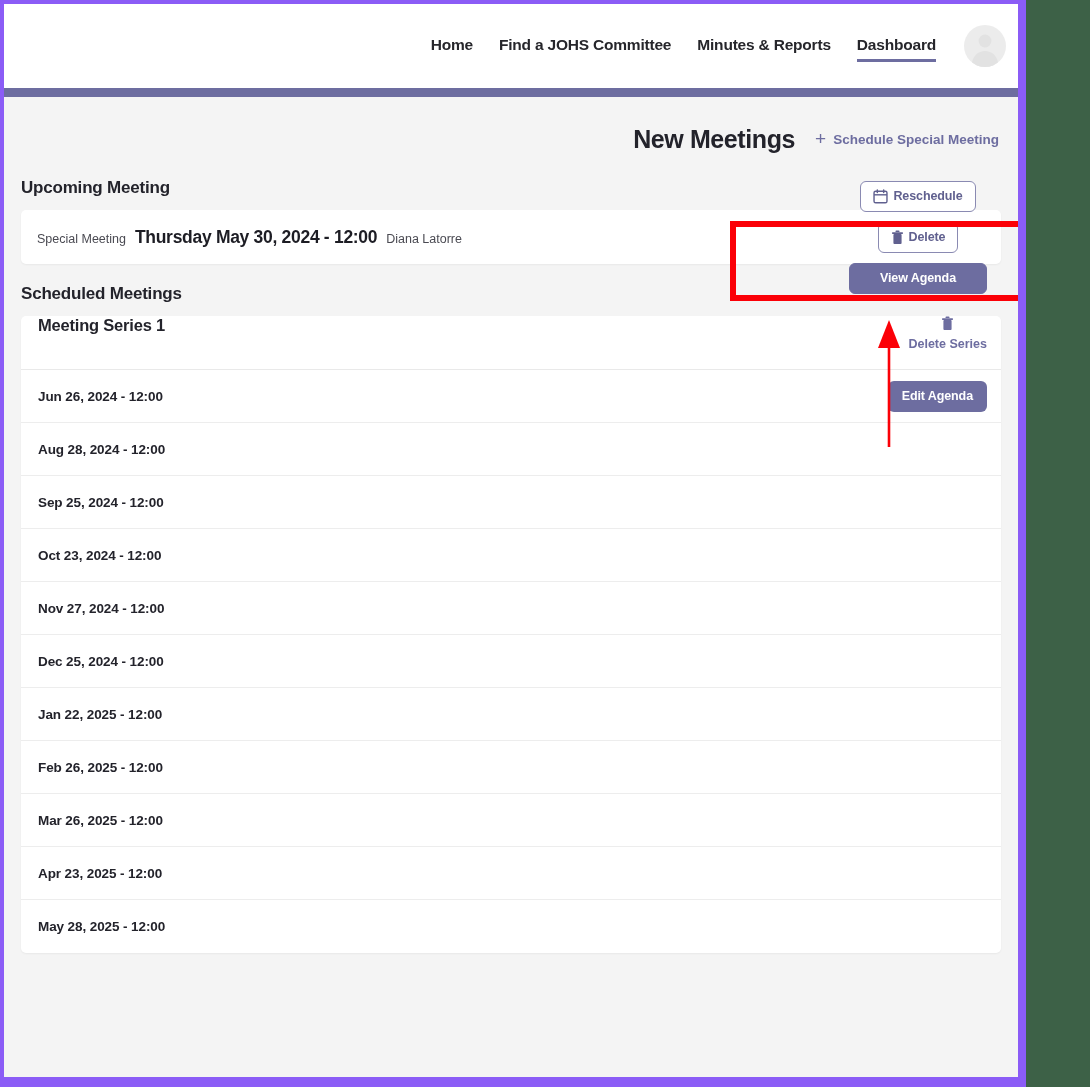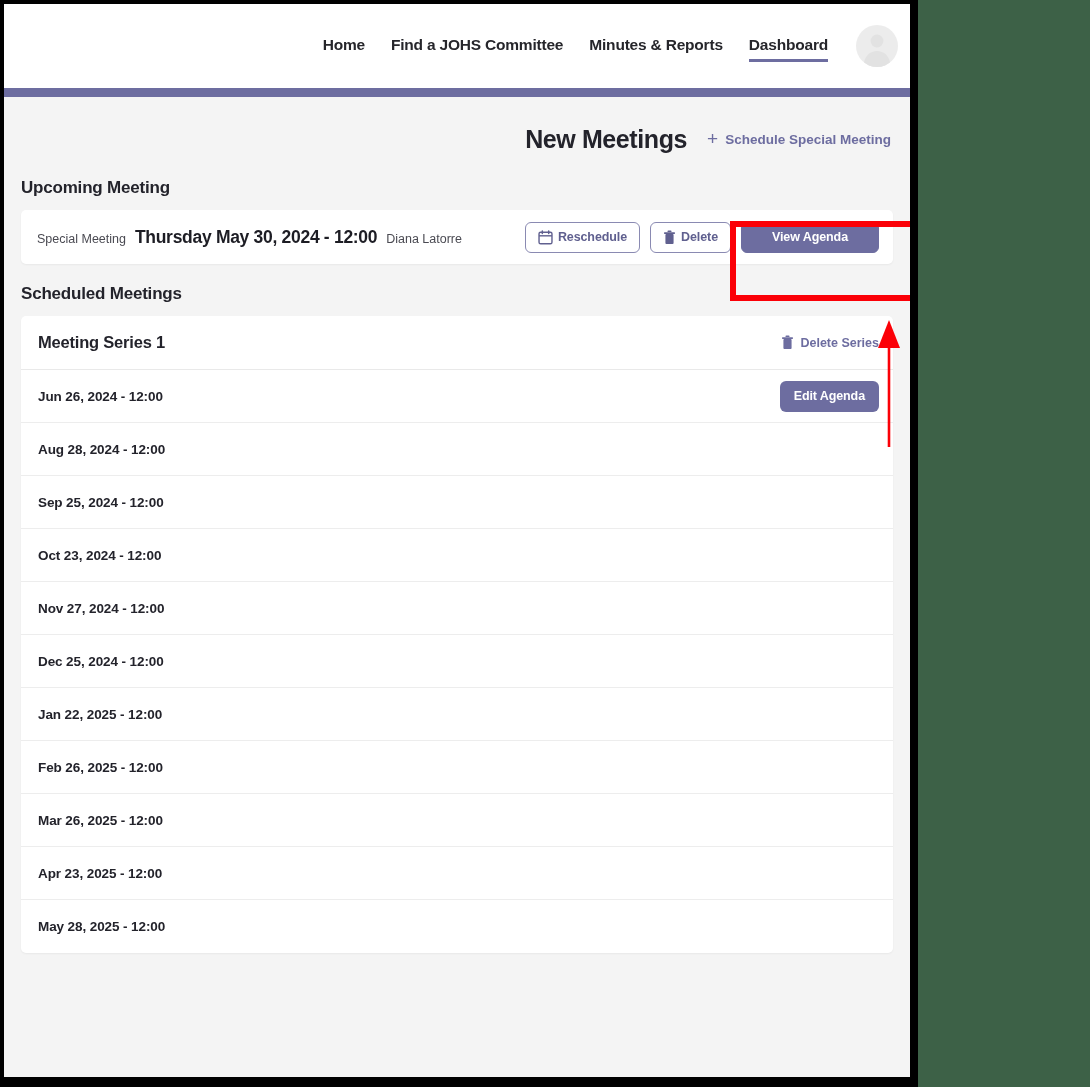--- a/index.html
+++ b/index.html
@@ -13,22 +13,22 @@
   body {
     font-family: "Liberation Sans", sans-serif;
     background: #3d6147;
     position: relative;
   }
 
   
   .frame {
     position: absolute;
     left: 0; top: 0;
-    width: 918px; height: 1087px;
-    background: #000000;
+    width: 1026px; height: 1087px;
+    background: #8b5cf6;
     padding: 4px 8px 10px 4px;
   }
 
   .viewport {
     position: relative;
     width: 100%;
     height: 100%;
     background: #f4f4f4;
     overflow: hidden;
   }
@@ -178,20 +178,21 @@
 
   .meeting-owner {
     font-size: 12.5px;
     color: #4a4a52;
   }
 
   .upcoming-actions {
     display: flex;
     align-items: center;
     gap: 10px;
+    flex-direction: column;
   }
 
   .btn {
     display: inline-flex;
     align-items: center;
     justify-content: center;
     gap: 5px;
     font-size: 12.5px;
     font-weight: bold;
     border-radius: 6px;
@@ -222,41 +223,41 @@
   .series-card {
     background: #ffffff;
     border-radius: 5px;
     overflow: hidden;
     box-shadow: 0 1px 2px rgba(0,0,0,0.05);
   }
 
   .series-header {
     height: 54px;
     display: flex;
-    align-items: center;
     justify-content: space-between;
     padding: 0 14px 0 17px;
     border-bottom: 1px solid #e9e9e9;
   }
 
   .series-name {
     font-size: 16.5px;
     font-weight: bold;
     color: #23232b;
     letter-spacing: -0.2px;
   }
 
   .delete-series {
     display: flex;
     align-items: center;
     gap: 6px;
     color: #6d6da0;
     font-size: 12.5px;
     font-weight: 600;
     cursor: pointer;
+    flex-direction: column;
   }
 
   .meeting-row {
     height: 53px;
     display: flex;
     align-items: center;
     justify-content: space-between;
     padding: 0 14px 0 17px;
     border-bottom: 1px solid #ededed;
   }

